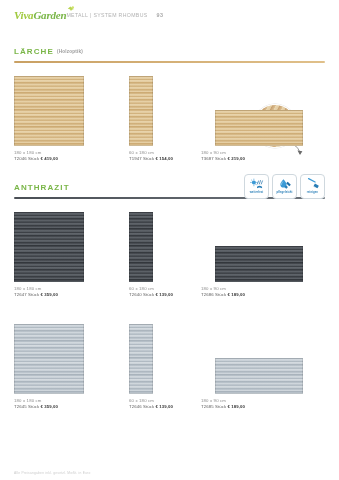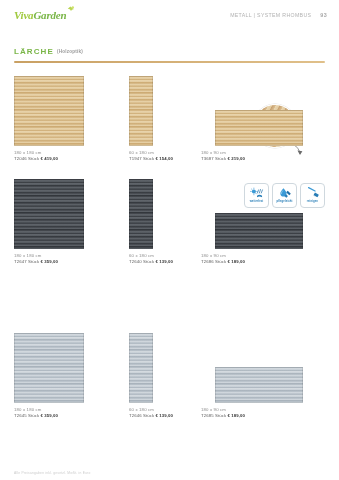--- a/index.html
+++ b/index.html
@@ -11,21 +11,20 @@
     font-family: "Liberation Sans", sans-serif;
     overflow: hidden;
     position: relative;
   }
 
   
   .page-header {
     height: 30px;
     display: flex;
     align-items: center;
-    justify-content: space-between;
     padding: 0 12px 0 14px;
   }
   .logo {
     font-family: "Liberation Serif", serif;
     font-style: italic;
     font-weight: bold;
     font-size: 11px;
     letter-spacing: -0.2px;
     position: relative;
     white-space: nowrap;
@@ -281,20 +280,26 @@
         <span>T3687</span>
         <span>Stück</span>
         <span class="price">€</span>
         <span class="price">219,00</span>
       </div>
     </div>
   </div>
 </div>
 
 <div class="section sec-anthrazit">
+  <div class="section-head">
+    <div class="section-title">
+      <span>ANTHRAZIT</span>
+    </div>
+    <div class="section-rule rule-anthrazit"></div>
+  </div>
 
   <div class="badges">
     <div class="badge">
       <svg viewBox="0 0 18 14">
         <circle cx="5" cy="5" r="2.6" fill="#3b9ad6"></circle>
         <g stroke="#3b9ad6" stroke-width="0.8" stroke-linecap="round">
           <line x1="5" y1="0.6" x2="5" y2="1.6"></line>
             <line x1="5" y1="8.4" x2="5" y2="9.4"></line>
           <line x1="0.6" y1="5" x2="1.6" y2="5"></line>
             <line x1="8.4" y1="5" x2="9.4" y2="5"></line>

